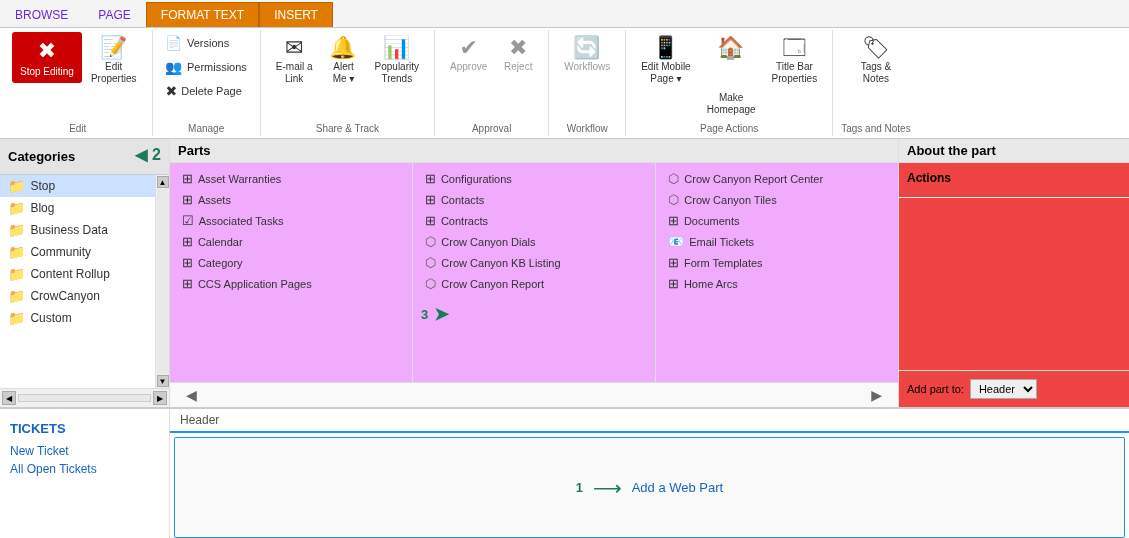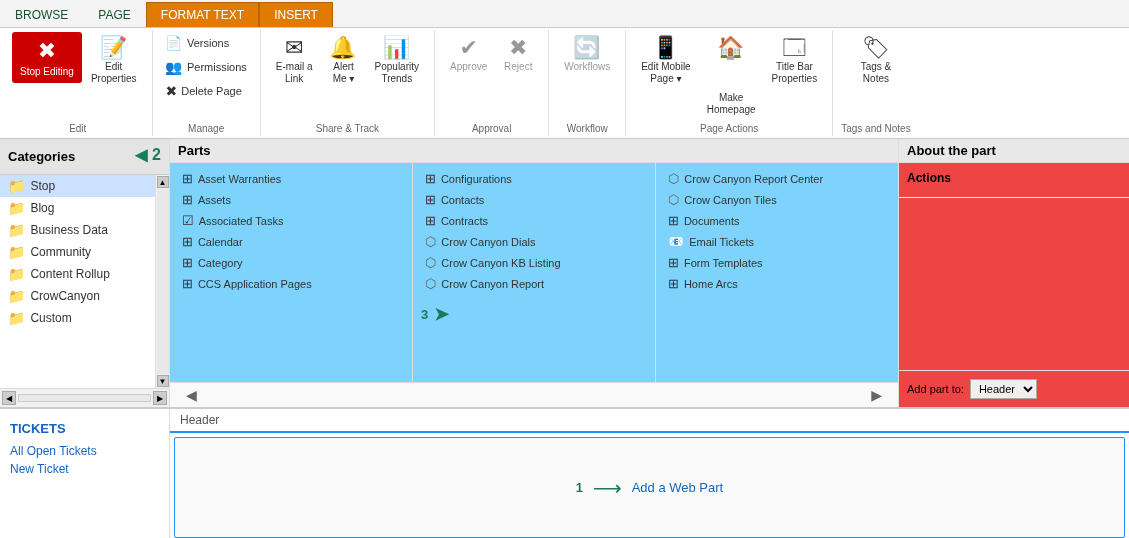--- a/index.html
+++ b/index.html
@@ -1,42 +1,42 @@
 <!DOCTYPE html>
 <html><head>
   <meta charset="utf-8">
   <style>
     * { box-sizing: border-box; margin: 0; padding: 0; }
     body { font-family: 'Segoe UI', Tahoma, Geneva, Verdana, sans-serif; font-size: 12px; background: #f0f0f0; overflow: hidden; }
 
     
     .ribbon { background: #fff; border-bottom: 1px solid #c8c8c8; }
     .ribbon-tabs { display: flex; background: #f4f4f4; border-bottom: 1px solid #c8c8c8; padding-top: 2px; }
-    .ribbon-tab { padding: 5px 14px; font-size: 12px; cursor: pointer; border: 1px solid transparent; border-bottom: none; color: #14532d; }
+    .ribbon-tab { padding: 5px 14px; font-size: 12px; cursor: pointer; border: 1px solid transparent; border-bottom: none; color: #6d28d9; }
     .ribbon-tab.highlighted { background: #e07b00; color: #fff; border-color: #c8700; }
     .ribbon-content { display: flex; align-items: stretch; padding: 2px 4px; min-height: 90px; }
     .ribbon-group { display: flex; flex-direction: column; align-items: center; border-right: 1px solid #e0e0e0; padding: 2px 8px; position: relative; }
     .ribbon-group-items { display: flex; align-items: flex-start; flex: 1; gap: 2px; }
     .ribbon-group-label { font-size: 10px; color: #666; margin-top: auto; padding-top: 2px; text-align: center; white-space: nowrap; }
     .ribbon-btn { display: flex; flex-direction: column; align-items: center; justify-content: flex-start; padding: 4px 6px; cursor: pointer; border: 1px solid transparent; border-radius: 2px; min-width: 44px; text-align: center; color: #333; font-size: 10px; }
     .ribbon-btn .icon { font-size: 22px; line-height: 1; margin-bottom: 2px; }
     .ribbon-btn .label { font-size: 10px; white-space: nowrap; text-align: center; line-height: 1.2; }
     .ribbon-btn-small { display: flex; align-items: center; gap: 4px; padding: 2px 4px; cursor: pointer; border: 1px solid transparent; border-radius: 2px; white-space: nowrap; font-size: 11px; color: #333; }
     .ribbon-btn-small .icon-sm { font-size: 14px; }
     .stop-editing { background: #c00; color: #fff; border-radius: 3px; padding: 6px 8px; cursor: pointer; font-size: 10px; display: flex; flex-direction: column; align-items: center; gap: 2px; min-width: 52px; }
     .stop-editing .x-icon { font-size: 22px; color: #fff; }
     .vstack { display: flex; flex-direction: column; gap: 2px; justify-content: center; }
     .sidebar { width: 170px; background: #fff; border-right: 1px solid #ddd; display: flex; flex-direction: column; }
     .sidebar-list { flex: 1; overflow-y: auto; overflow-x: hidden; }
     .sidebar-item { display: flex; align-items: center; gap: 5px; padding: 3px 8px; cursor: pointer; font-size: 12px; color: #333; }
     .sidebar-item.selected { background: #cce0ff; }
     .sidebar-item .folder-icon { font-size: 14px; }
     .sidebar-footer { border-top: 1px solid #ddd; padding: 6px 8px; font-size: 11px; cursor: pointer; display: flex; align-items: center; gap: 4px; }
 
-    .parts-area { flex: 1; background: #7dd3fc; border-right: 1px solid #ddd; display: flex; flex-direction: column; }
+    .parts-area { flex: 1; background: #f0abfc; border-right: 1px solid #ddd; display: flex; flex-direction: column; }
     .parts-header { background: #e8e8e8; border-bottom: 1px solid #ddd; padding: 4px 8px; font-weight: bold; font-size: 13px; }
     .parts-content { flex: 1; display: flex; overflow: hidden; }
     .parts-col { flex: 1; border-right: 1px solid #ddd; padding: 6px 8px; display: flex; flex-direction: column; gap: 2px; overflow-y: auto; }
     .parts-col:last-child { border-right: none; }
     .part-item { display: flex; align-items: center; gap: 5px; padding: 2px 4px; cursor: pointer; font-size: 11px; color: #333; }
     .part-icon { font-size: 13px; }
     .parts-nav { display: flex; justify-content: space-between; padding: 4px 8px; border-top: 1px solid #ddd; background: #f9f9f9; }
     .parts-nav-btn { cursor: pointer; font-size: 14px; color: #666; padding: 0 8px; }
 
     .about-area { width: 230px; background: #ef4444; display: flex; flex-direction: column; }
@@ -347,22 +347,22 @@
         </select>
       </div>
     </div>
 
   </div>
 
   <div style="display:flex; height:calc(538px - 405px); background:#fff;">
 
     <div style="width:170px; border-right:1px solid #ddd; padding:12px 10px;">
       <div class="left-nav-title">TICKETS</div>
+      <a class="left-nav-link">New Ticket</a>
       <a class="left-nav-link">All Open Tickets</a>
-      <a class="left-nav-link">New Ticket</a>
     </div>
 
     <div style="flex:1; display:flex; flex-direction:column;">
       <div style="padding:4px 10px; font-size:12px; color:#555; border-bottom:2px solid #1e90ff;">Header</div>
       <div style="flex:1; border:1px solid #1e90ff; margin:4px; border-radius:2px; display:flex; align-items:center; justify-content:center; background:#fafafa;">
 
         <div style="display:flex; align-items:center; gap:10px;">
           <span style="color:#1a7a5a; font-weight:bold; font-size:13px;">1</span>
           <span style="color:#1a7a5a; font-size:20px;">⟶</span>
           <a class="add-web-part">Add a Web Part</a>

